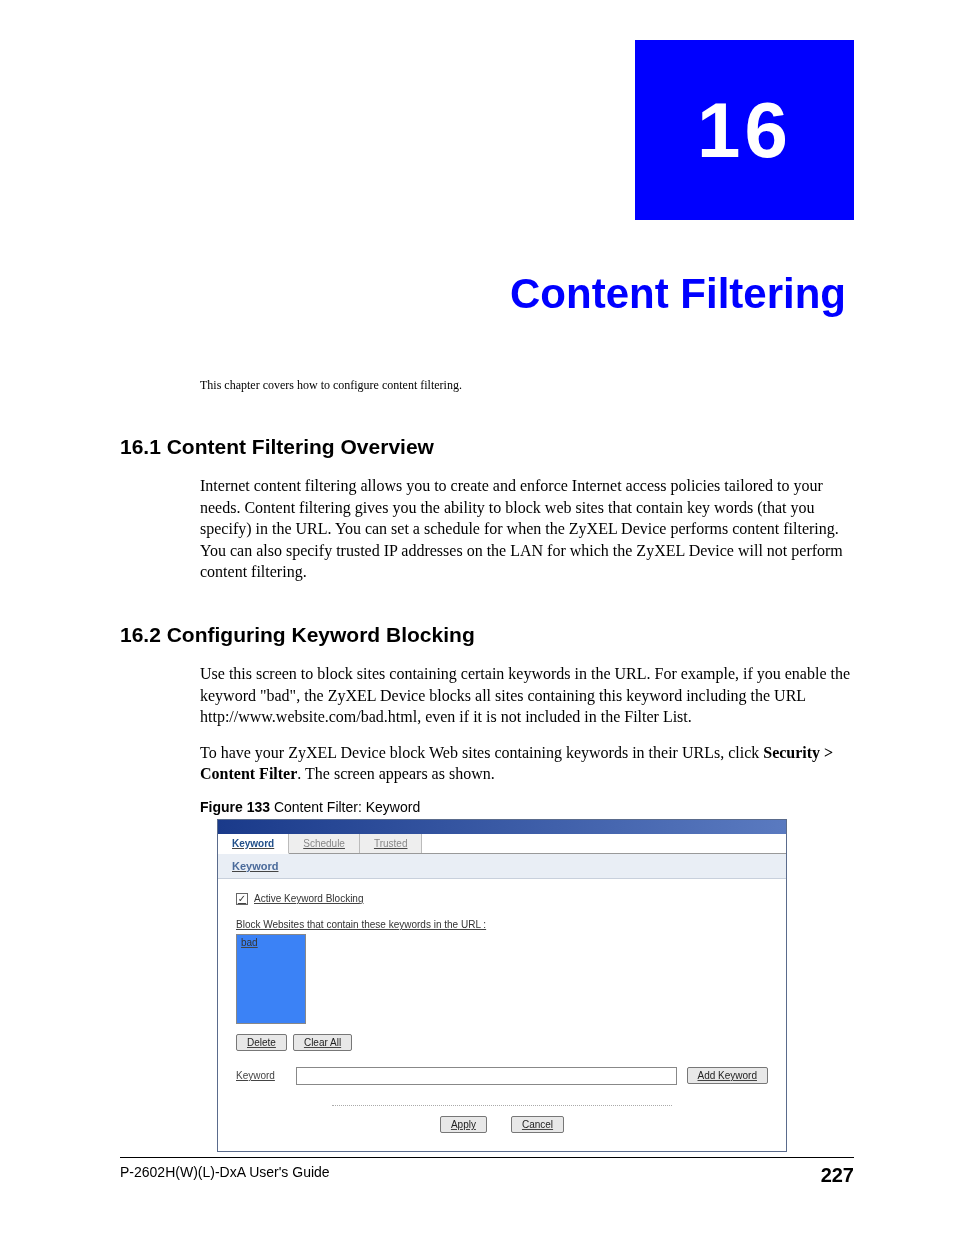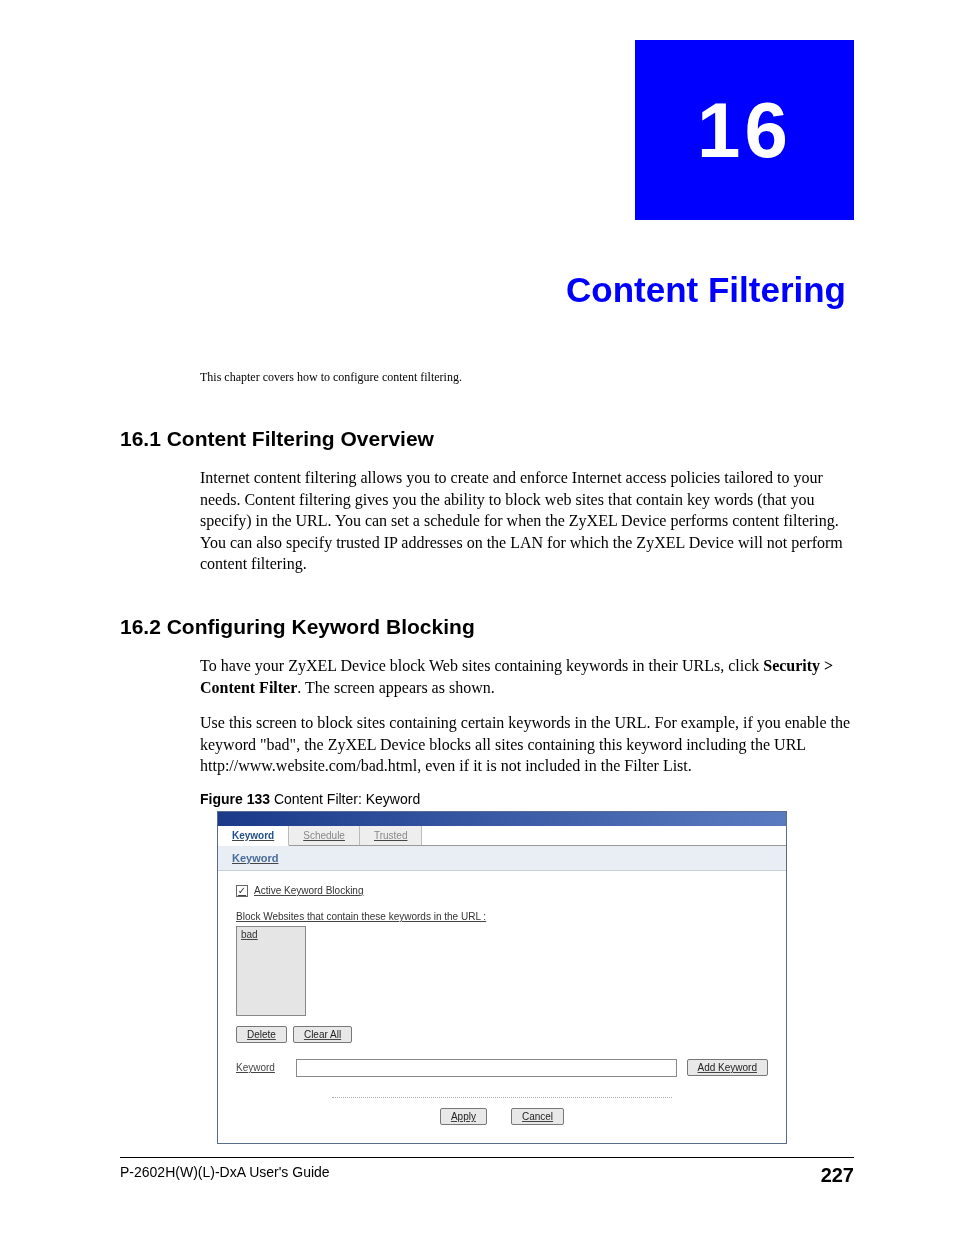--- a/index.html
+++ b/index.html
@@ -31,21 +31,21 @@
     color: #fff;
     font-family: Arial, Helvetica, sans-serif;
     font-weight: bold;
     font-size: 78px;
     letter-spacing: 4px;
   }
   .chapter-title {
     color: #0000ff;
     font-family: Arial, Helvetica, sans-serif;
     font-weight: bold;
-    font-size: 35px;
+    font-size: 42px;
     text-align: right;
     margin-top: 230px;
     margin-bottom: 60px;
     padding-right: 8px;
   }
   .intro {
     margin-left: 80px;
     font-size: 12px;
     margin-bottom: 42px;
   }
@@ -142,21 +142,21 @@
   }
   .ss-label2 {
     font-size: 10px;
     margin-bottom: 4px;
     color: #333;
   }
   .ss-listbox {
     width: 70px;
     height: 90px;
     border: 1px solid #888;
-    background: #e5e5e5;
+    background: #3b82f6;
     padding: 2px 4px;
     font-size: 10px;
     color: #333;
     margin-bottom: 10px;
   }
   .ss-btnrow {
     display: flex;
     gap: 6px;
     margin-bottom: 16px;
   }
@@ -219,24 +219,24 @@
   </div>
 
   <h1 class="chapter-title">Content Filtering</h1>
 
   <p class="intro">This chapter covers how to configure content filtering.</p>
 
   <h2 class="section-heading">16.1  Content Filtering Overview</h2>
   <p class="body-text body-text-last">Internet content filtering allows you to create and enforce Internet access policies tailored to your needs. Content filtering gives you the ability to block web sites that contain key words (that you specify) in the URL. You can set a schedule for when the ZyXEL Device performs content filtering. You can also specify trusted IP addresses on the LAN for which the ZyXEL Device will not perform content filtering.</p>
 
   <h2 class="section-heading">16.2  Configuring Keyword Blocking</h2>
+  <p class="body-text">Use this screen to block sites containing certain keywords in the URL. For example, if you enable the keyword "bad", the ZyXEL Device blocks all sites containing this keyword including the URL http://www.website.com/bad.html, even if it is not included in the Filter List.</p>
   <p class="body-text">
     <span>To have your ZyXEL Device block Web sites containing keywords in their URLs, click </span><span class="nav-bold">Security &gt; Content Filter</span><span>. The screen appears as shown.</span>
   </p>
-  <p class="body-text">Use this screen to block sites containing certain keywords in the URL. For example, if you enable the keyword "bad", the ZyXEL Device blocks all sites containing this keyword including the URL http://www.website.com/bad.html, even if it is not included in the Filter List.</p>
 
   <p class="figure-caption">
     <span class="fig-label">Figure 133</span><span>   Content Filter: Keyword</span>
   </p>
 
   <div class="screenshot">
     <div class="ss-titlebar"></div>
     <div class="ss-tabs">
       <div class="ss-tab active">Keyword</div>
       <div class="ss-tab">Schedule</div>

